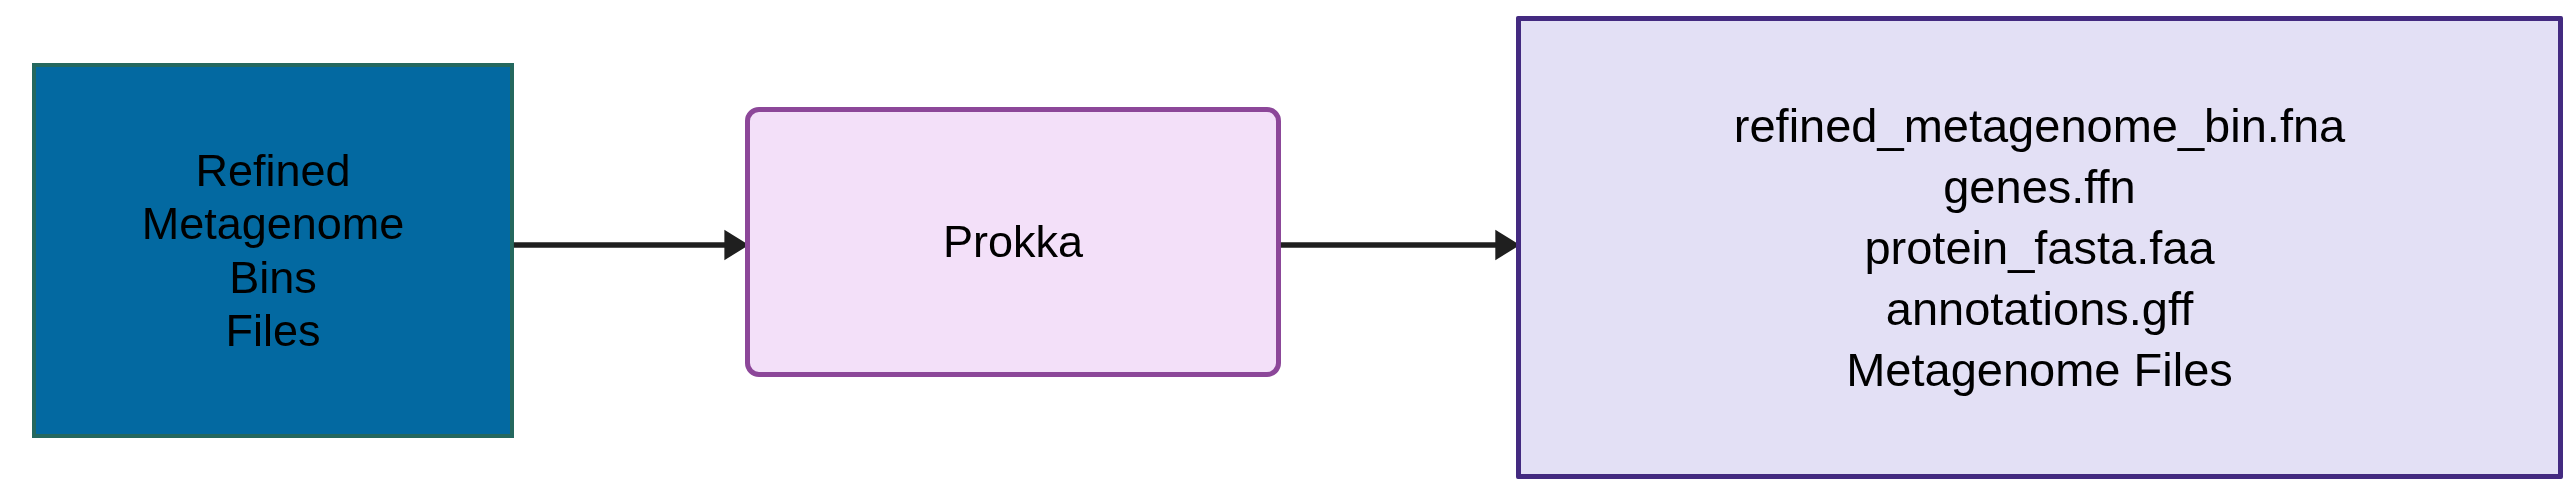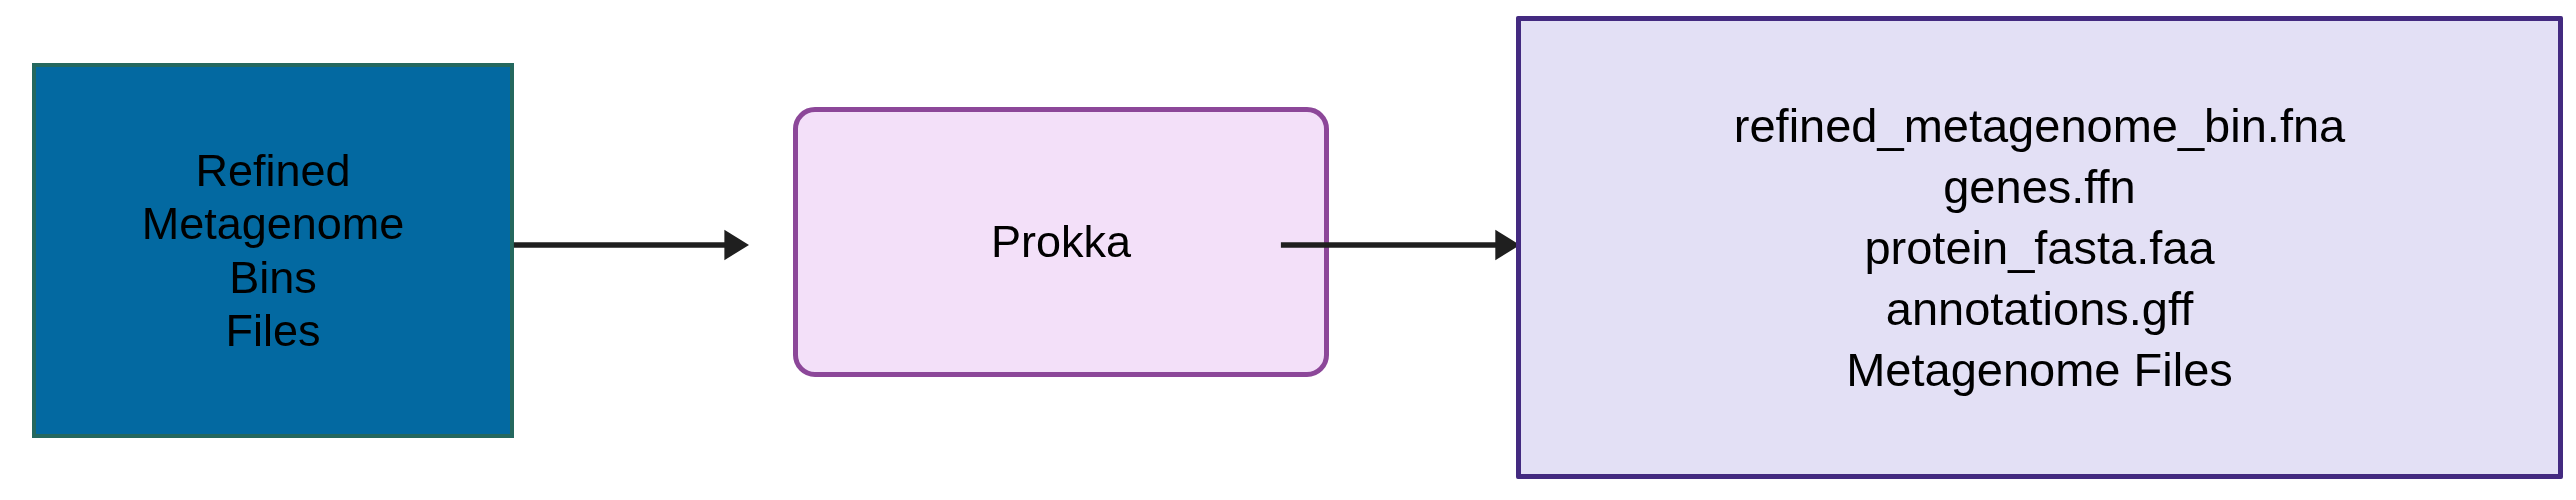--- a/index.html
+++ b/index.html
@@ -42,23 +42,22 @@
   }
 
   
   #node-process {
     left: 745px;
     top: 107px;
     width: 536px;
     height: 270px;
     background: #f3e0f9;
     border: 5.7px solid #8c4799;
-    border-radius: 22px;
+    border-radius: 14px;
     font-size: 45px;
-    margin-left: 48px;
   }
 
   
   #node-output {
     left: 1516px;
     top: 16px;
     width: 1047px;
     height: 463px;
     background: #e3e0f5;
     border: 5.7px solid #432a80;

